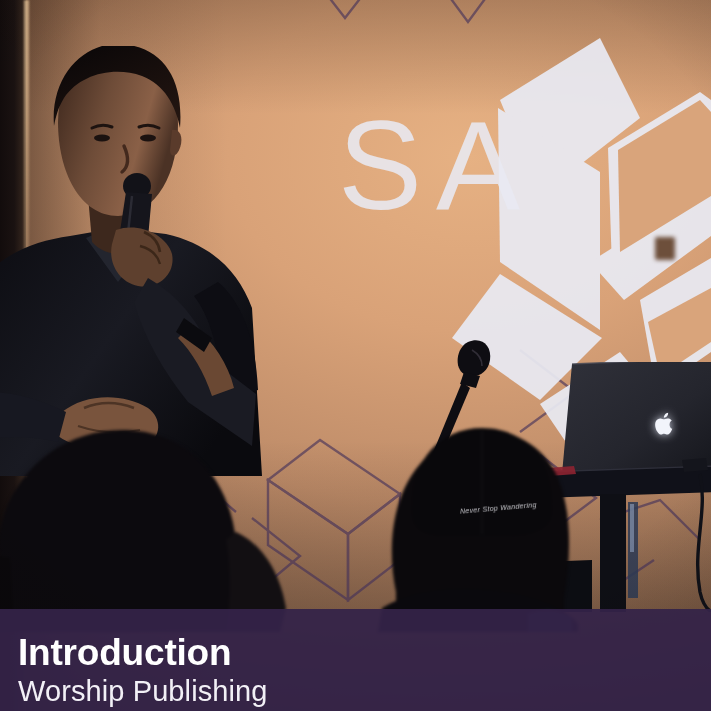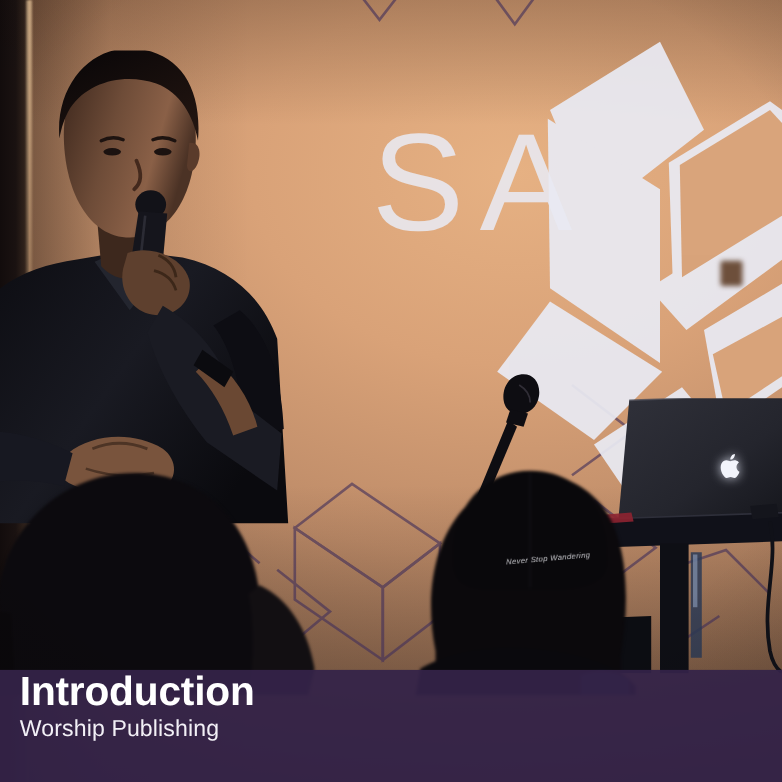--- a/index.html
+++ b/index.html
@@ -187,34 +187,34 @@
 
   
   .caption {
     position: absolute;
     left: 0;
     right: 0;
     bottom: 0;
     height: 102px;
     background: rgba(52,35,72,0.94);
     box-sizing: border-box;
-    padding: 0 0 0 18px;
+    padding: 24px 0 0 18px;
     overflow: hidden;
   }
   .caption-title {
     color: #ffffff;
     font-size: 37px;
     font-weight: 700;
     line-height: 1.08;
     letter-spacing: -0.2px;
     white-space: nowrap;
   }
   .caption-subtitle {
     color: #f2f0f6;
-    font-size: 21px;
+    font-size: 29px;
     font-weight: 400;
     line-height: 1.12;
     letter-spacing: 0.1px;
     margin-top: 2px;
     white-space: nowrap;
   }
 </style>
 </head>
 <body>
 

